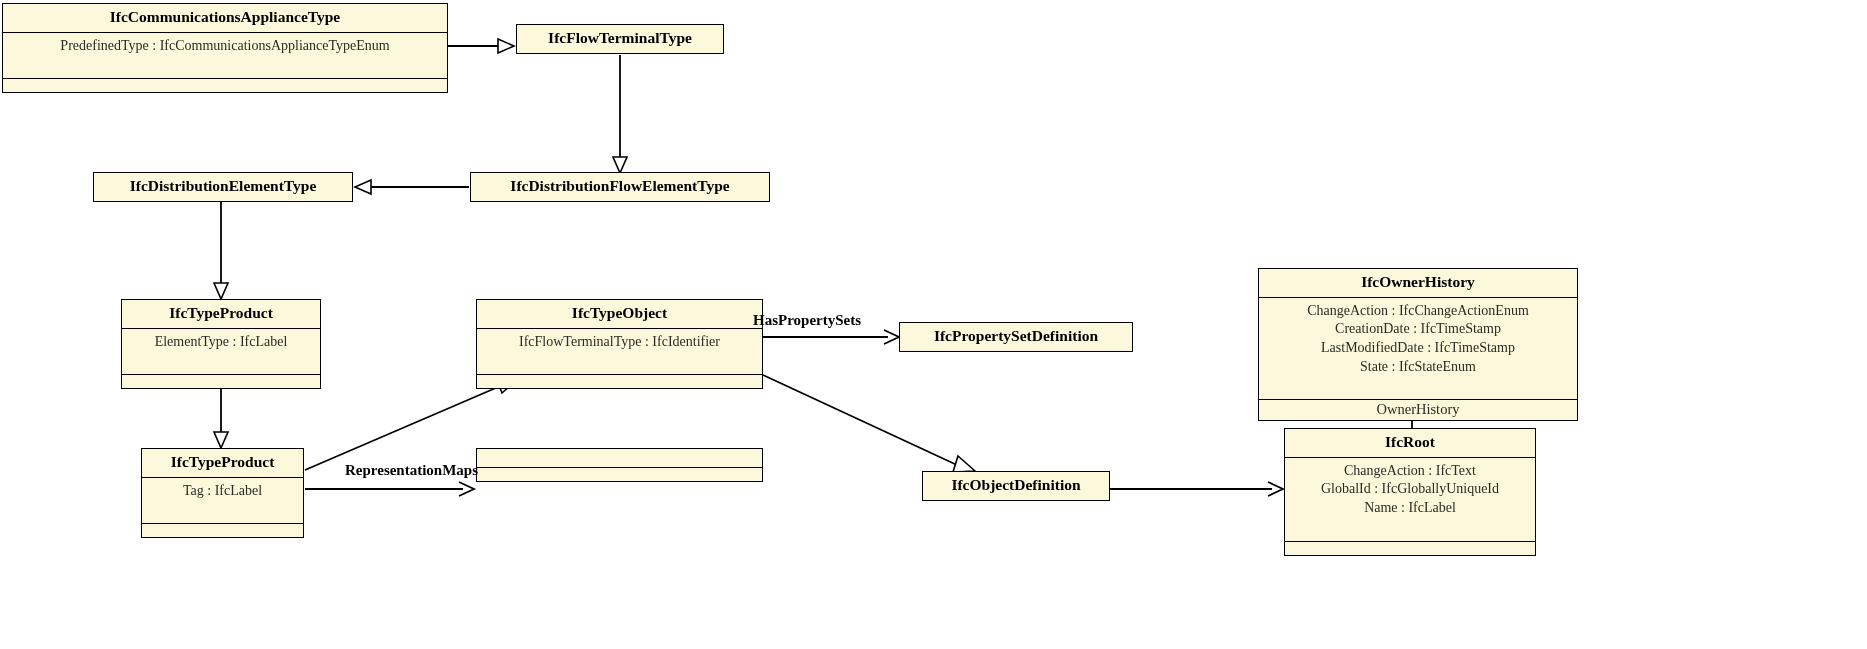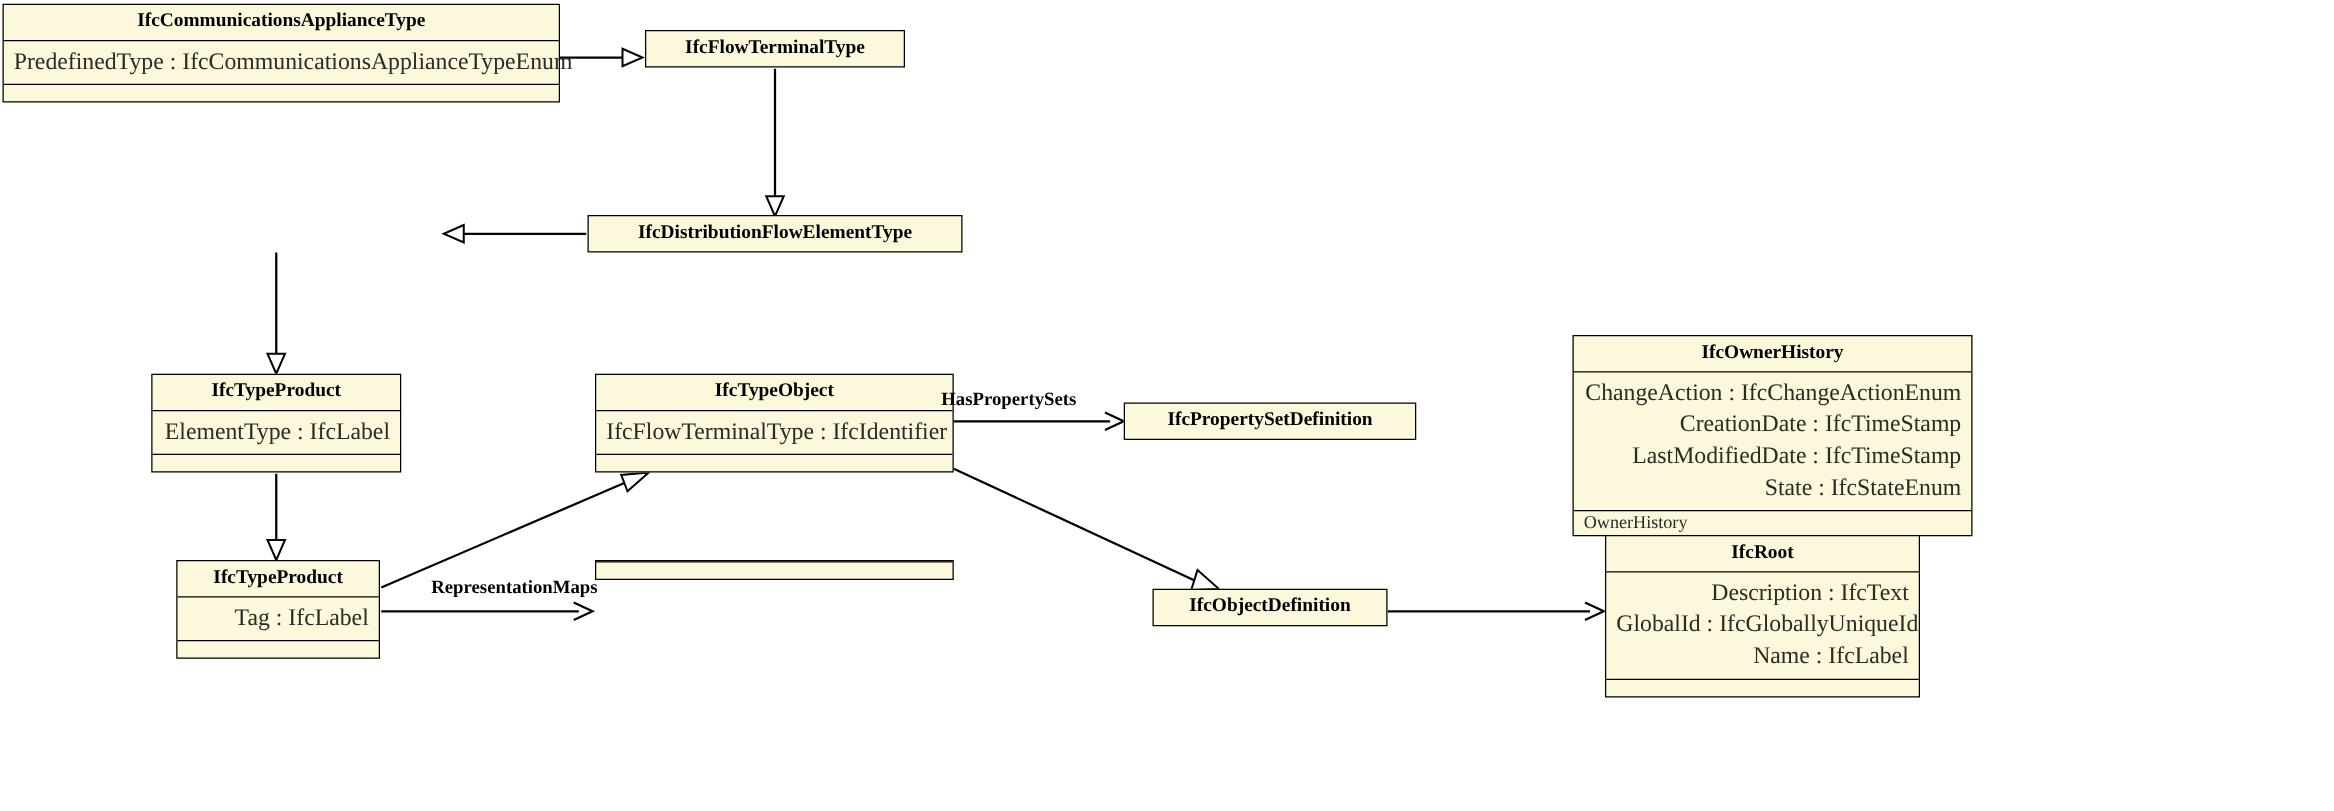--- a/index.html
+++ b/index.html
@@ -35,36 +35,37 @@
     white-space:nowrap;
   }
   .uml-attrs{
     box-sizing:border-box;
     border-top:1.6px solid #000000;
     padding:4px 8px 5px 8px;
     display:flex;
     flex-direction:column;
   }
   .uml-attr{
-    font-size:19px;
+    font-size:14px;
     color:#2b2b22;
     line-height:1.33;
     white-space:nowrap;
-    text-align:right;
+    text-align:center;
   }
   .uml-ops{
     box-sizing:border-box;
     border-top:1.6px solid #000000;
     min-height:13px;
     padding:1px 8px;
     font-size:14.5px;
     color:#2b2b22;
-    text-align:left;
+    text-align:center;
     white-space:nowrap;
     line-height:1.2;
+    margin-top:18px;
   }
   .uml-ops.empty{ min-height:14px; }
 
   
   .edge-svg{
     position:absolute;
     left:0; top:0;
     width:1867px;
     height:649px;
     pointer-events:none;
@@ -165,20 +166,23 @@
     <div class="uml-attrs">
       <div class="uml-attr">PredefinedType : IfcCommunicationsApplianceTypeEnum</div>
     </div>
     <div class="uml-ops empty"></div>
   </div>
 
   <div class="uml-class" style="left:516px; top:24px; width:208px;">
     <div class="uml-title">IfcFlowTerminalType</div>
   </div>
 
+  <div class="uml-class" style="left:93px; top:172px; width:260px;">
+    <div class="uml-title">IfcDistributionElementType</div>
+  </div>
 
   <div class="uml-class" style="left:470px; top:172px; width:300px;">
     <div class="uml-title">IfcDistributionFlowElementType</div>
   </div>
 
   <div class="uml-class" style="left:121px; top:299px; width:200px;">
     <div class="uml-title">IfcTypeProduct</div>
     <div class="uml-attrs">
       <div class="uml-attr">ElementType : IfcLabel</div>
     </div>
@@ -220,21 +224,21 @@
     <div class="uml-ops empty"></div>
   </div>
 
   <div class="uml-class" style="left:922px; top:471px; width:188px;justify-content:flex-end;">
     <div class="uml-title">IfcObjectDefinition</div>
   </div>
 
   <div class="uml-class" style="left:1284px; top:428px; width:252px;">
     <div class="uml-title">IfcRoot</div>
     <div class="uml-attrs">
-      <div class="uml-attr">Description : IfcText</div>
+      <div class="uml-attr">ChangeAction : IfcText</div>
       <div class="uml-attr">GlobalId : IfcGloballyUniqueId</div>
       <div class="uml-attr">Name : IfcLabel</div>
     </div>
     <div class="uml-ops empty"></div>
   </div>
 
   <div class="assoc-label" style="left:753px; top:313px;">HasPropertySets</div>
 
   <div class="assoc-label" style="left:345px; top:463px;">RepresentationMaps</div>
 

